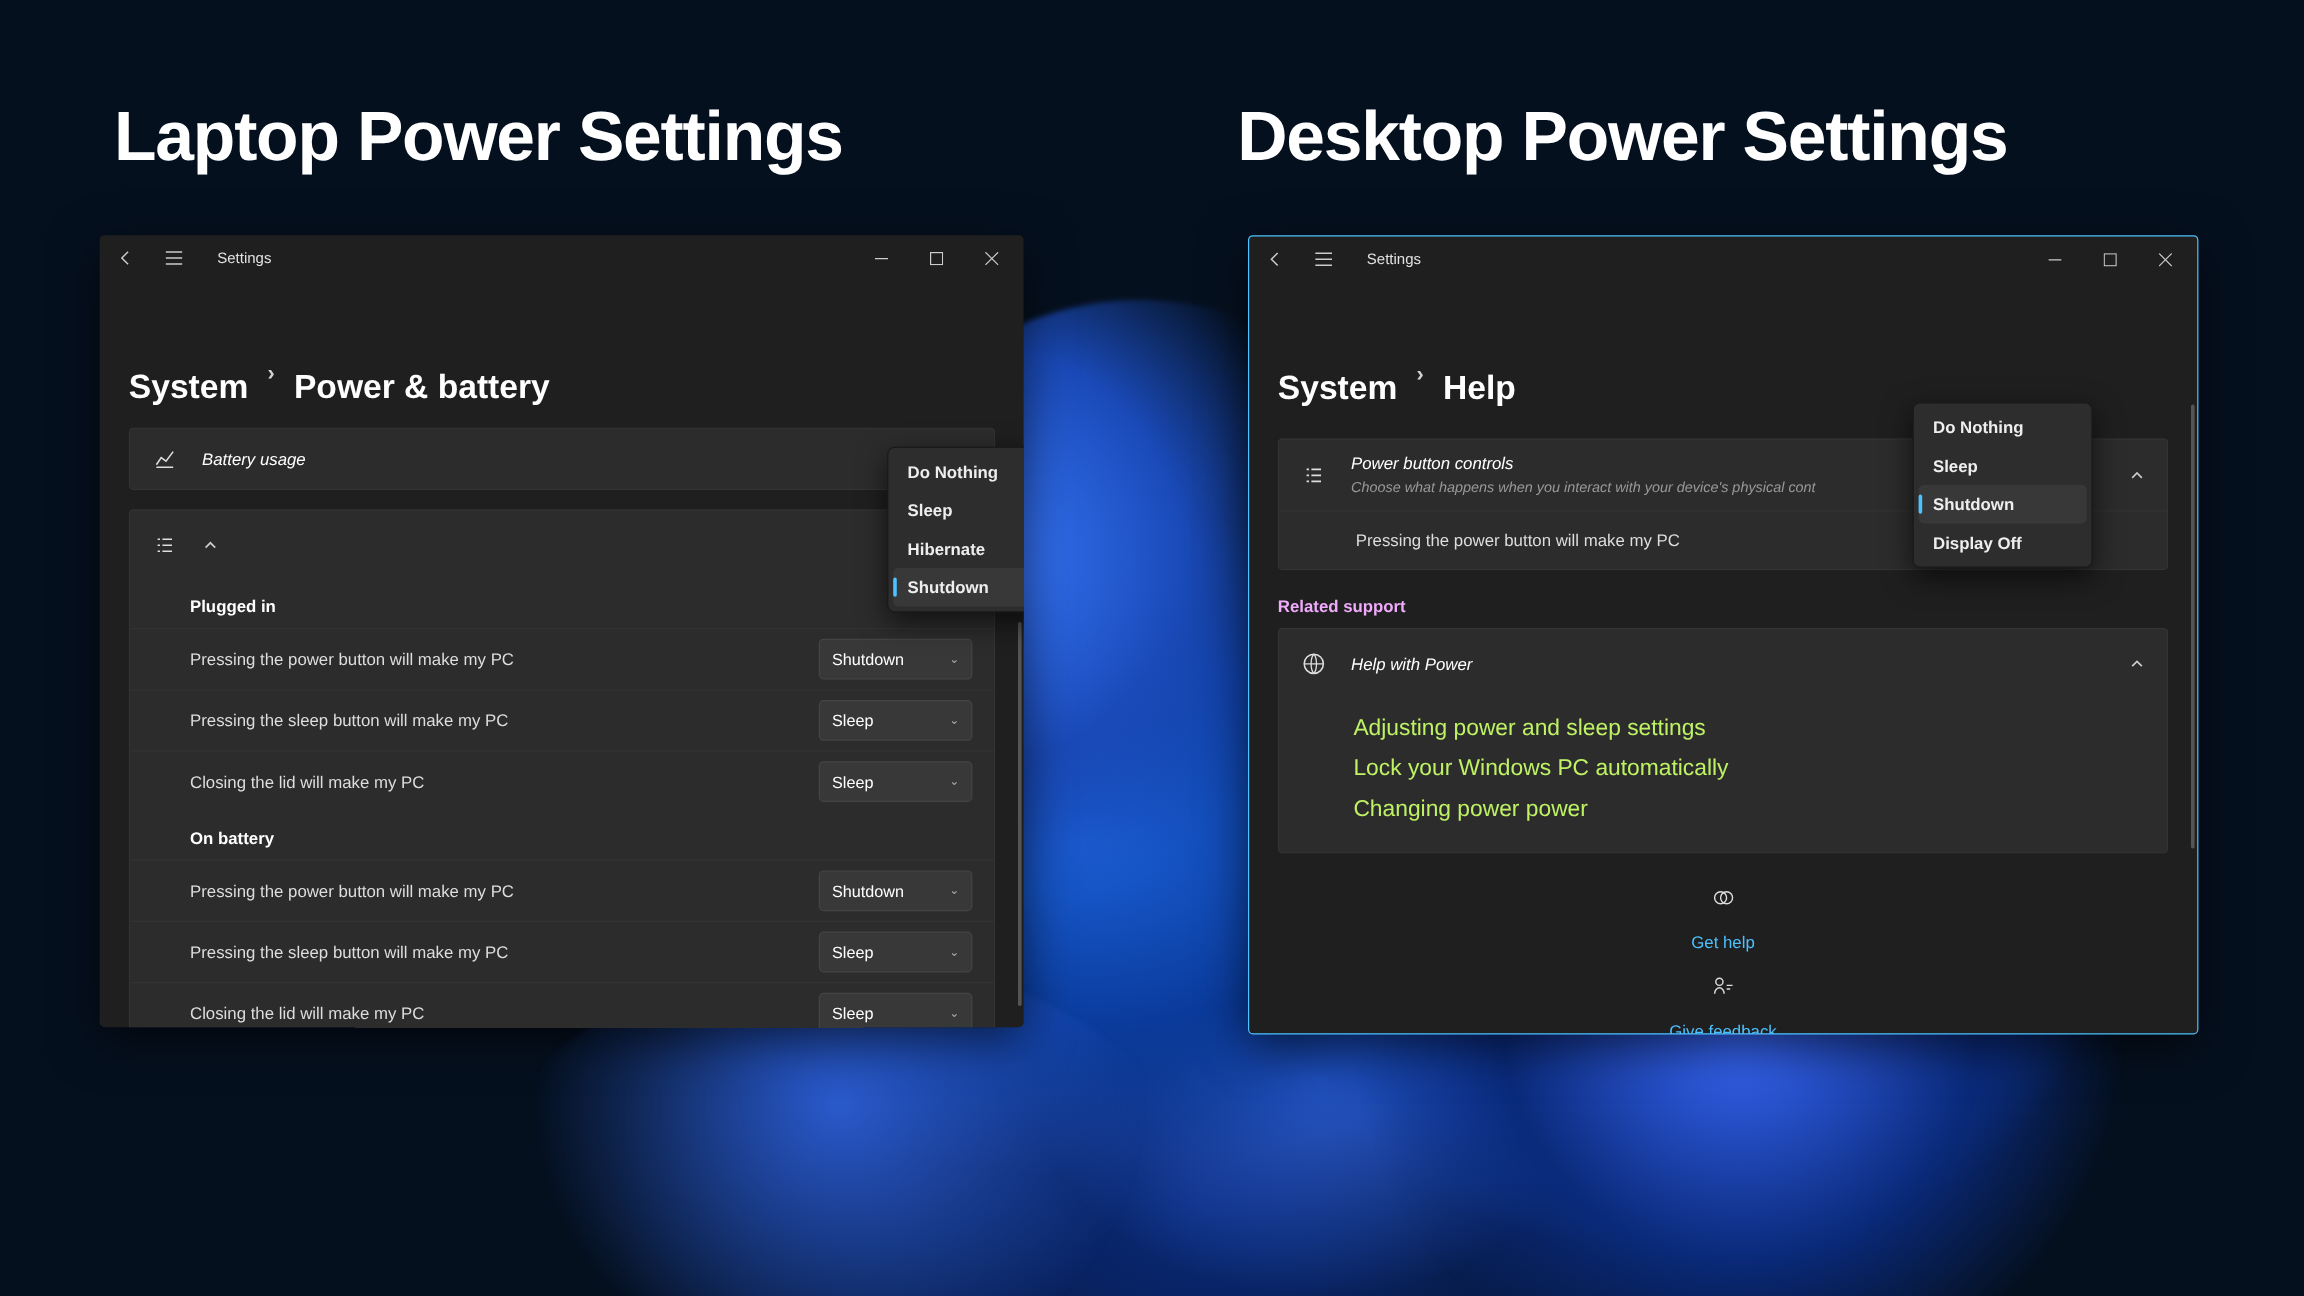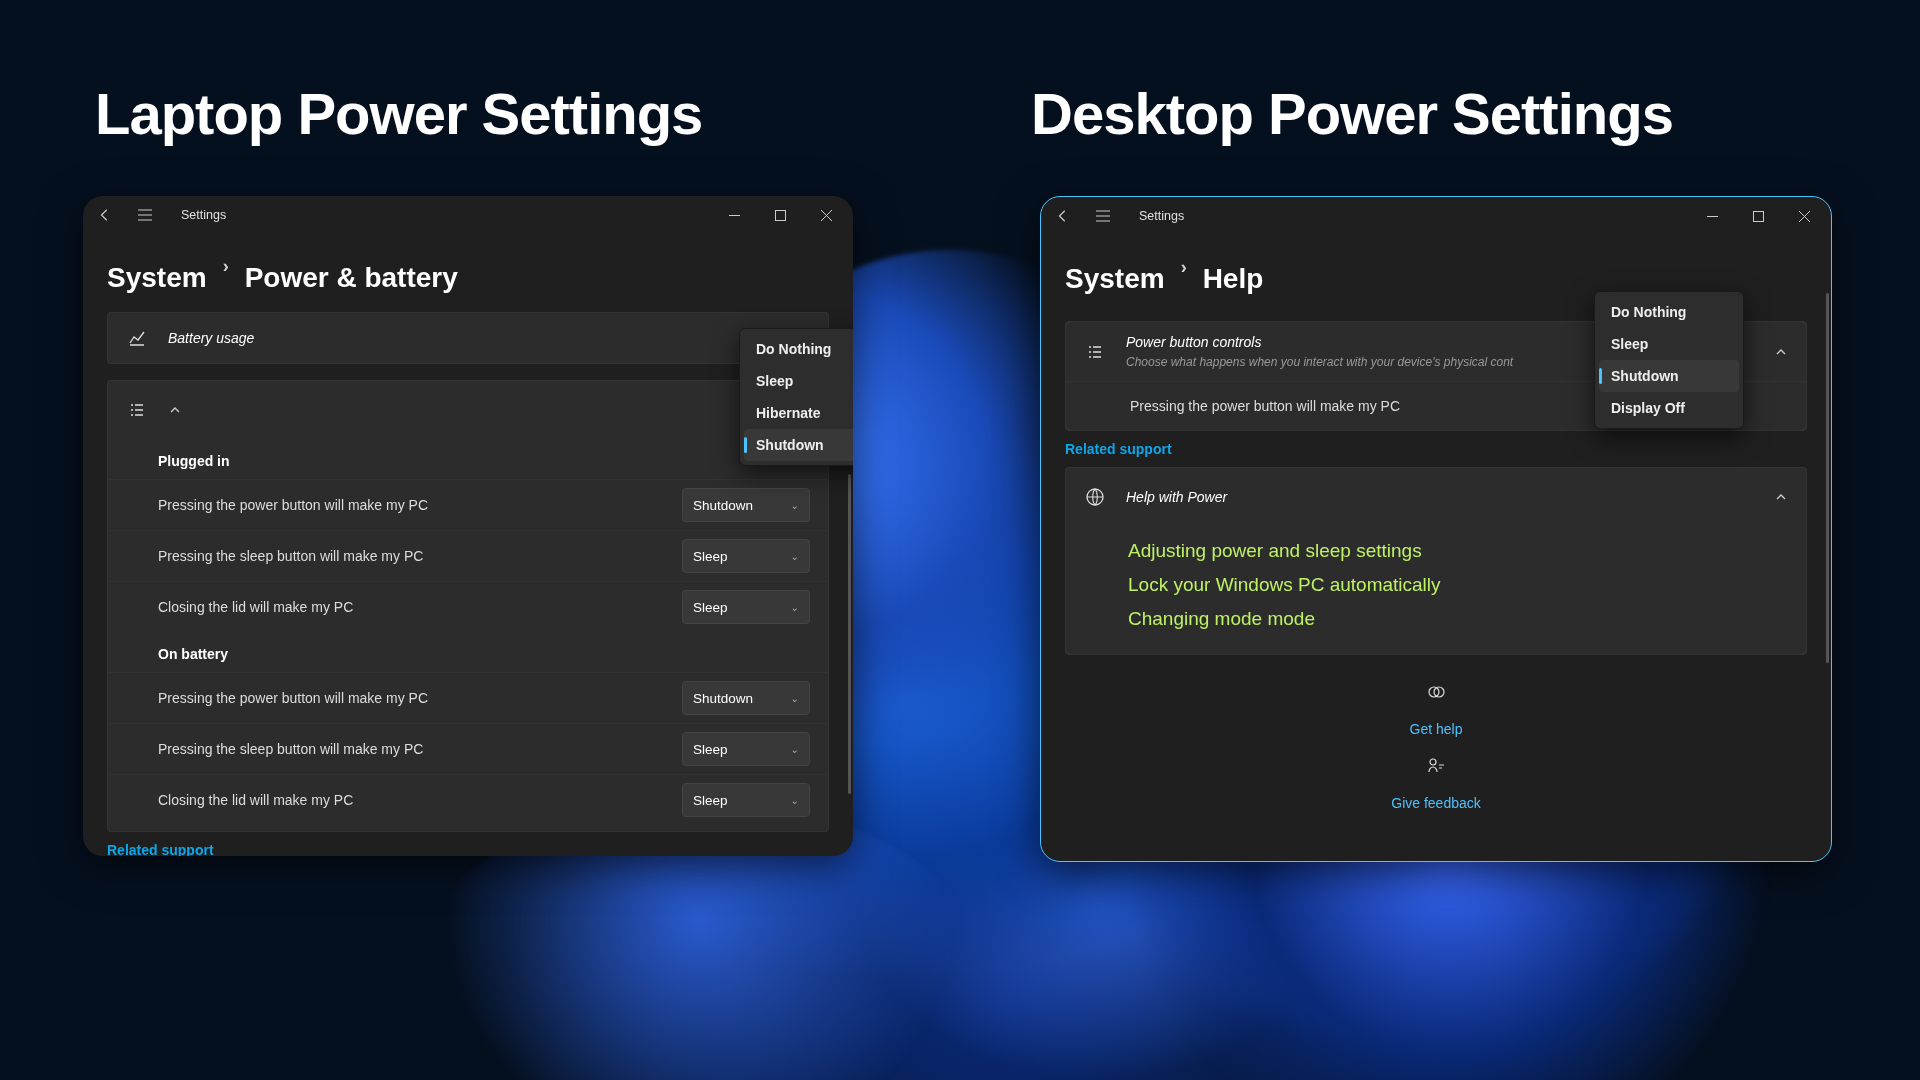--- a/index.html
+++ b/index.html
@@ -37,26 +37,27 @@
     font-weight: 700;
     z-index: 5;
     letter-spacing: -1px;
   }
   .heading.left { left: 95px; top: 80px; }
   .heading.right { left: 1031px; top: 80px; }
 
   .window {
     position: absolute;
     background: #1f1f1f;
-    border-radius: 20px;
+    border-radius: 4px;
     box-shadow: 0 10px 40px rgba(0,0,0,0.6);
     z-index: 10;
     overflow: hidden;
     display: flex;
     flex-direction: column;
+    gap: 44px;
   }
   .window.l { left: 83px; top: 196px; width: 770px; height: 660px; }
   .window.r { left: 1040px; top: 196px; width: 792px; height: 666px; border: 1px solid #4cc2ff; }
 
   .titlebar {
     height: 38px;
     display: flex;
     align-items: center;
     padding: 0 4px 0 12px;
     color: #e0e0e0;
@@ -163,22 +164,22 @@
   .popup-menu .mi.selected { background:#383838; position:relative; }
   .popup-menu .mi.selected::before {
     content:""; position:absolute; left:0; top:8px; bottom:8px; width:3px; background:#4cc2ff; border-radius:2px;
   }
   .popup-menu.l { left: 656px; top: 94px; }
   .popup-menu.r { left: 553px; top: 56px; }
 
   .related-heading {
     font-size: 14px;
     font-weight: 600;
-    margin: 10px 0 10px;
-    color: #0ea5e9;
+    margin: 22px 0 10px;
+    color: #f0abfc;
   }
   .help-links { padding: 8px 18px 18px 62px; }
   .help-links .hl { color:#bef264; font-size:19px; padding:6px 0; cursor:pointer; }
   .footer-link { display:flex; align-items:center; gap:20px; padding:10px 2px; font-size:14px; color:#4cc2ff; cursor:pointer;flex-direction:column; }
   .footer-icon { width:20px; color:#ddd; display:flex; justify-content:center; }
 
   .scrollbar { position:absolute; right:2px; width:3px; background:#555; border-radius:2px; }
   .scrollbar.l { top: 240px; height: 320px; }
   .scrollbar.r { top: 58px; height: 370px; }
 
@@ -407,21 +408,21 @@
           </div>
         <div class="chev">
             <svg width="12" height="12" viewBox="0 0 12 12">
               <path d="M2 8l4-4 4 4" stroke="#ccc" stroke-width="1.4" fill="none"></path>
             </svg>
           </div>
       </div>
       <div class="help-links">
         <div class="hl">Adjusting power and sleep settings</div>
         <div class="hl">Lock your Windows PC automatically</div>
-        <div class="hl">Changing mode mode</div>
+        <div class="hl">Changing power power</div>
       </div>
     </div>
 
     <div style="height:14px"></div>
     <div class="footer-link">
       <span class="footer-icon">
         <svg width="18" height="18" viewBox="0 0 18 18">
             <circle cx="7" cy="9" r="5" stroke="#ddd" fill="none" stroke-width="1.2"></circle>
             <circle cx="12" cy="9" r="5" stroke="#ddd" fill="none" stroke-width="1.2"></circle>
           </svg>

